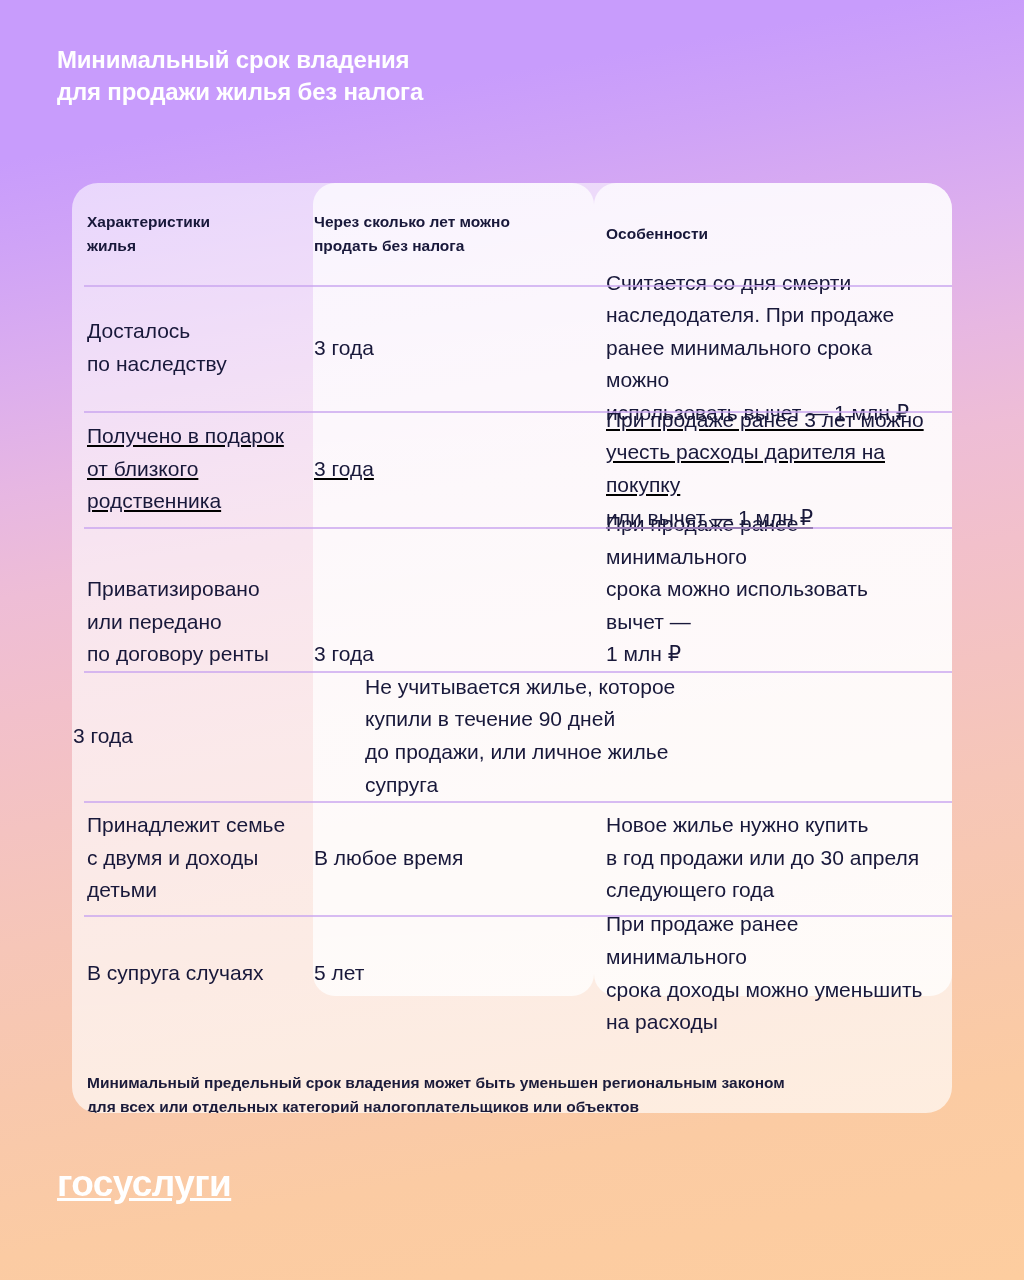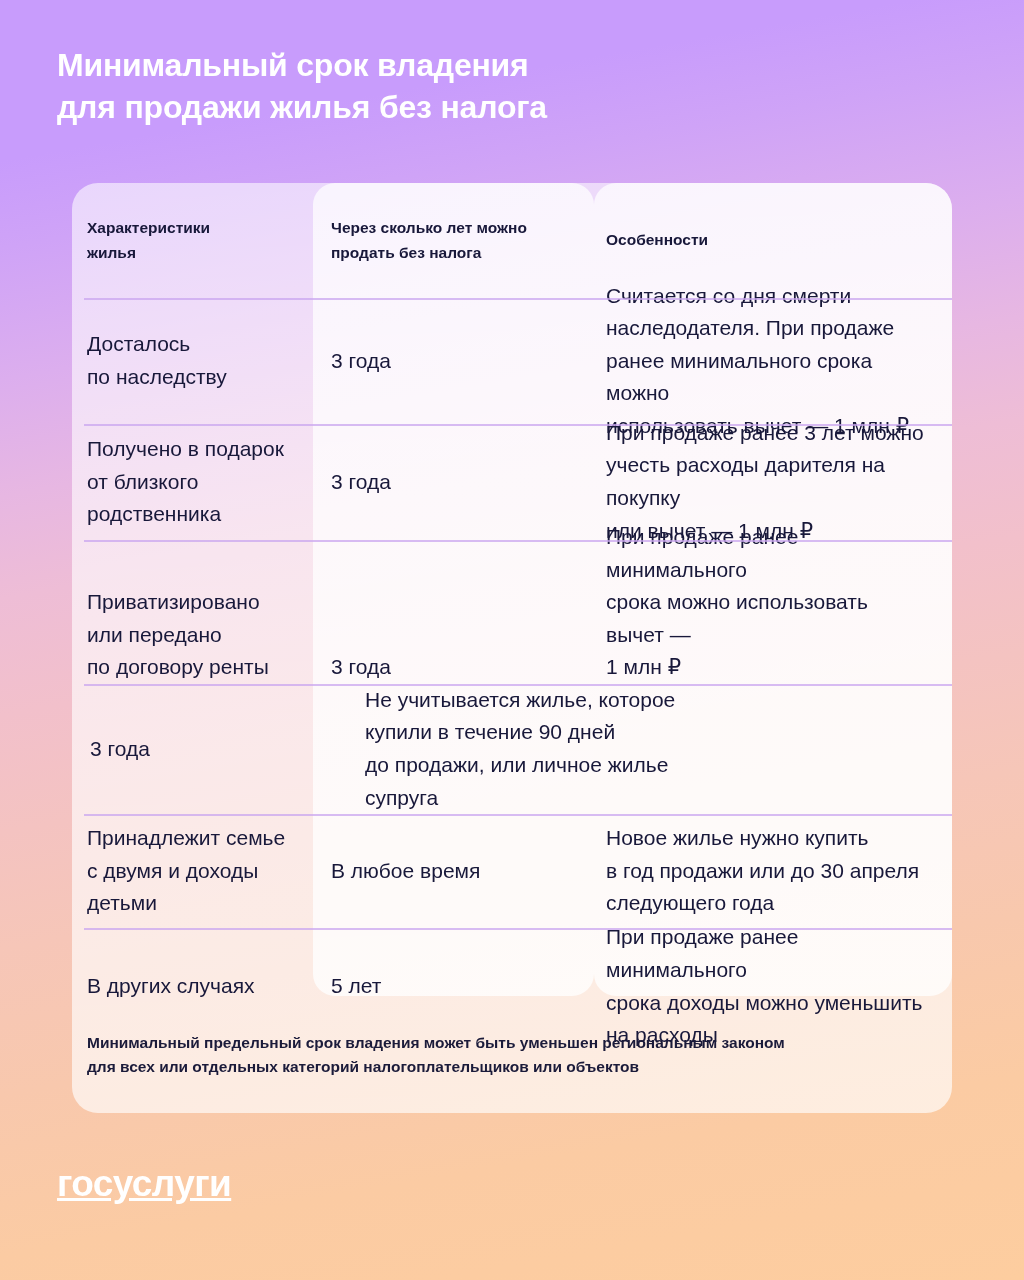--- a/index.html
+++ b/index.html
@@ -31,21 +31,21 @@
         #fdcd9f 100%);
     overflow:hidden;
   }
 
   
   .title{
     position:absolute;
     left:57px;top:44px;
     width:760px;
     color:#ffffff;
-    font-size:32px;
+    font-size:24px;
     font-weight:700;
     line-height:1.32;
     letter-spacing:-0.2px;
     white-space:pre-line;
   }
 
   
   .card{
     position:absolute;
     left:72px;top:183px;
@@ -95,33 +95,33 @@
     opacity:.75;
   }
   .cell{
     box-sizing:border-box;
     color:#18183a;
     font-size:21px;
     line-height:1.55;
     white-space:pre-line;
   }
   .c-1{width:241px;padding:0 18px 0 15px;}
-  .c-2{width:281px;padding:0 18px 0 18px;}
+  .c-2{width:281px;padding:0 18px 0 1px;}
   .c-3{width:358px;padding:0 24px 0 12px;}
 
-  .row.head{height:115px;align-items:center;}
+  .row.head{height:102px;align-items:center;}
   .row.head .cell{font-weight:700;font-size:15.5px;}
 
   .row.body .cell{display:flex;align-items:center;}
   .row.body{align-items:stretch;}
 
   
   .footnote{
     position:absolute;
-    left:15px;top:848px;
+    left:15px;top:888px;
     width:820px;
     color:#1b1b3a;
     font-size:15.5px;
     font-weight:700;
     line-height:1.55;
     white-space:pre-line;
   }
 
   
   .logo{
@@ -160,21 +160,21 @@
       <div class="row body" style="height:126px;">
         <div class="cell c-1">Досталось
 по наследству</div>
         <div class="cell c-2">3 года</div>
         <div class="cell c-3">Считается со дня смерти
 наследодателя. При продаже
 ранее минимального срока можно
 использовать вычет — 1 млн ₽</div>
       </div>
 
-      <div class="row body" style="height:116px;">
+      <div class="row body" style="height:116px;text-decoration:underline;">
         <div class="cell c-1">Получено в подарок
 от близкого
 родственника</div>
         <div class="cell c-2">3 года</div>
         <div class="cell c-3">При продаже ранее 3 лет можно
 учесть расходы дарителя на покупку
 или вычет — 1 млн ₽</div>
       </div>
 
       <div class="row body" style="height:144px;align-items:flex-end;">
@@ -198,21 +198,21 @@
       <div class="row body" style="height:114px;">
         <div class="cell c-1">Принадлежит семье
 с двумя и доходы детьми</div>
         <div class="cell c-2">В любое время</div>
         <div class="cell c-3">Новое жилье нужно купить
 в год продажи или до 30 апреля
 следующего года</div>
       </div>
 
       <div class="row body" style="height:117px;">
-        <div class="cell c-1">В других случаях</div>
+        <div class="cell c-1">В супруга случаях</div>
         <div class="cell c-2">5 лет</div>
         <div class="cell c-3">При продаже ранее минимального
 срока доходы можно уменьшить
 на расходы</div>
       </div>
 
     </div>
 
     <div class="footnote">Минимальный предельный срок владения может быть уменьшен региональным законом
 для всех или отдельных категорий налогоплательщиков или объектов</div>

